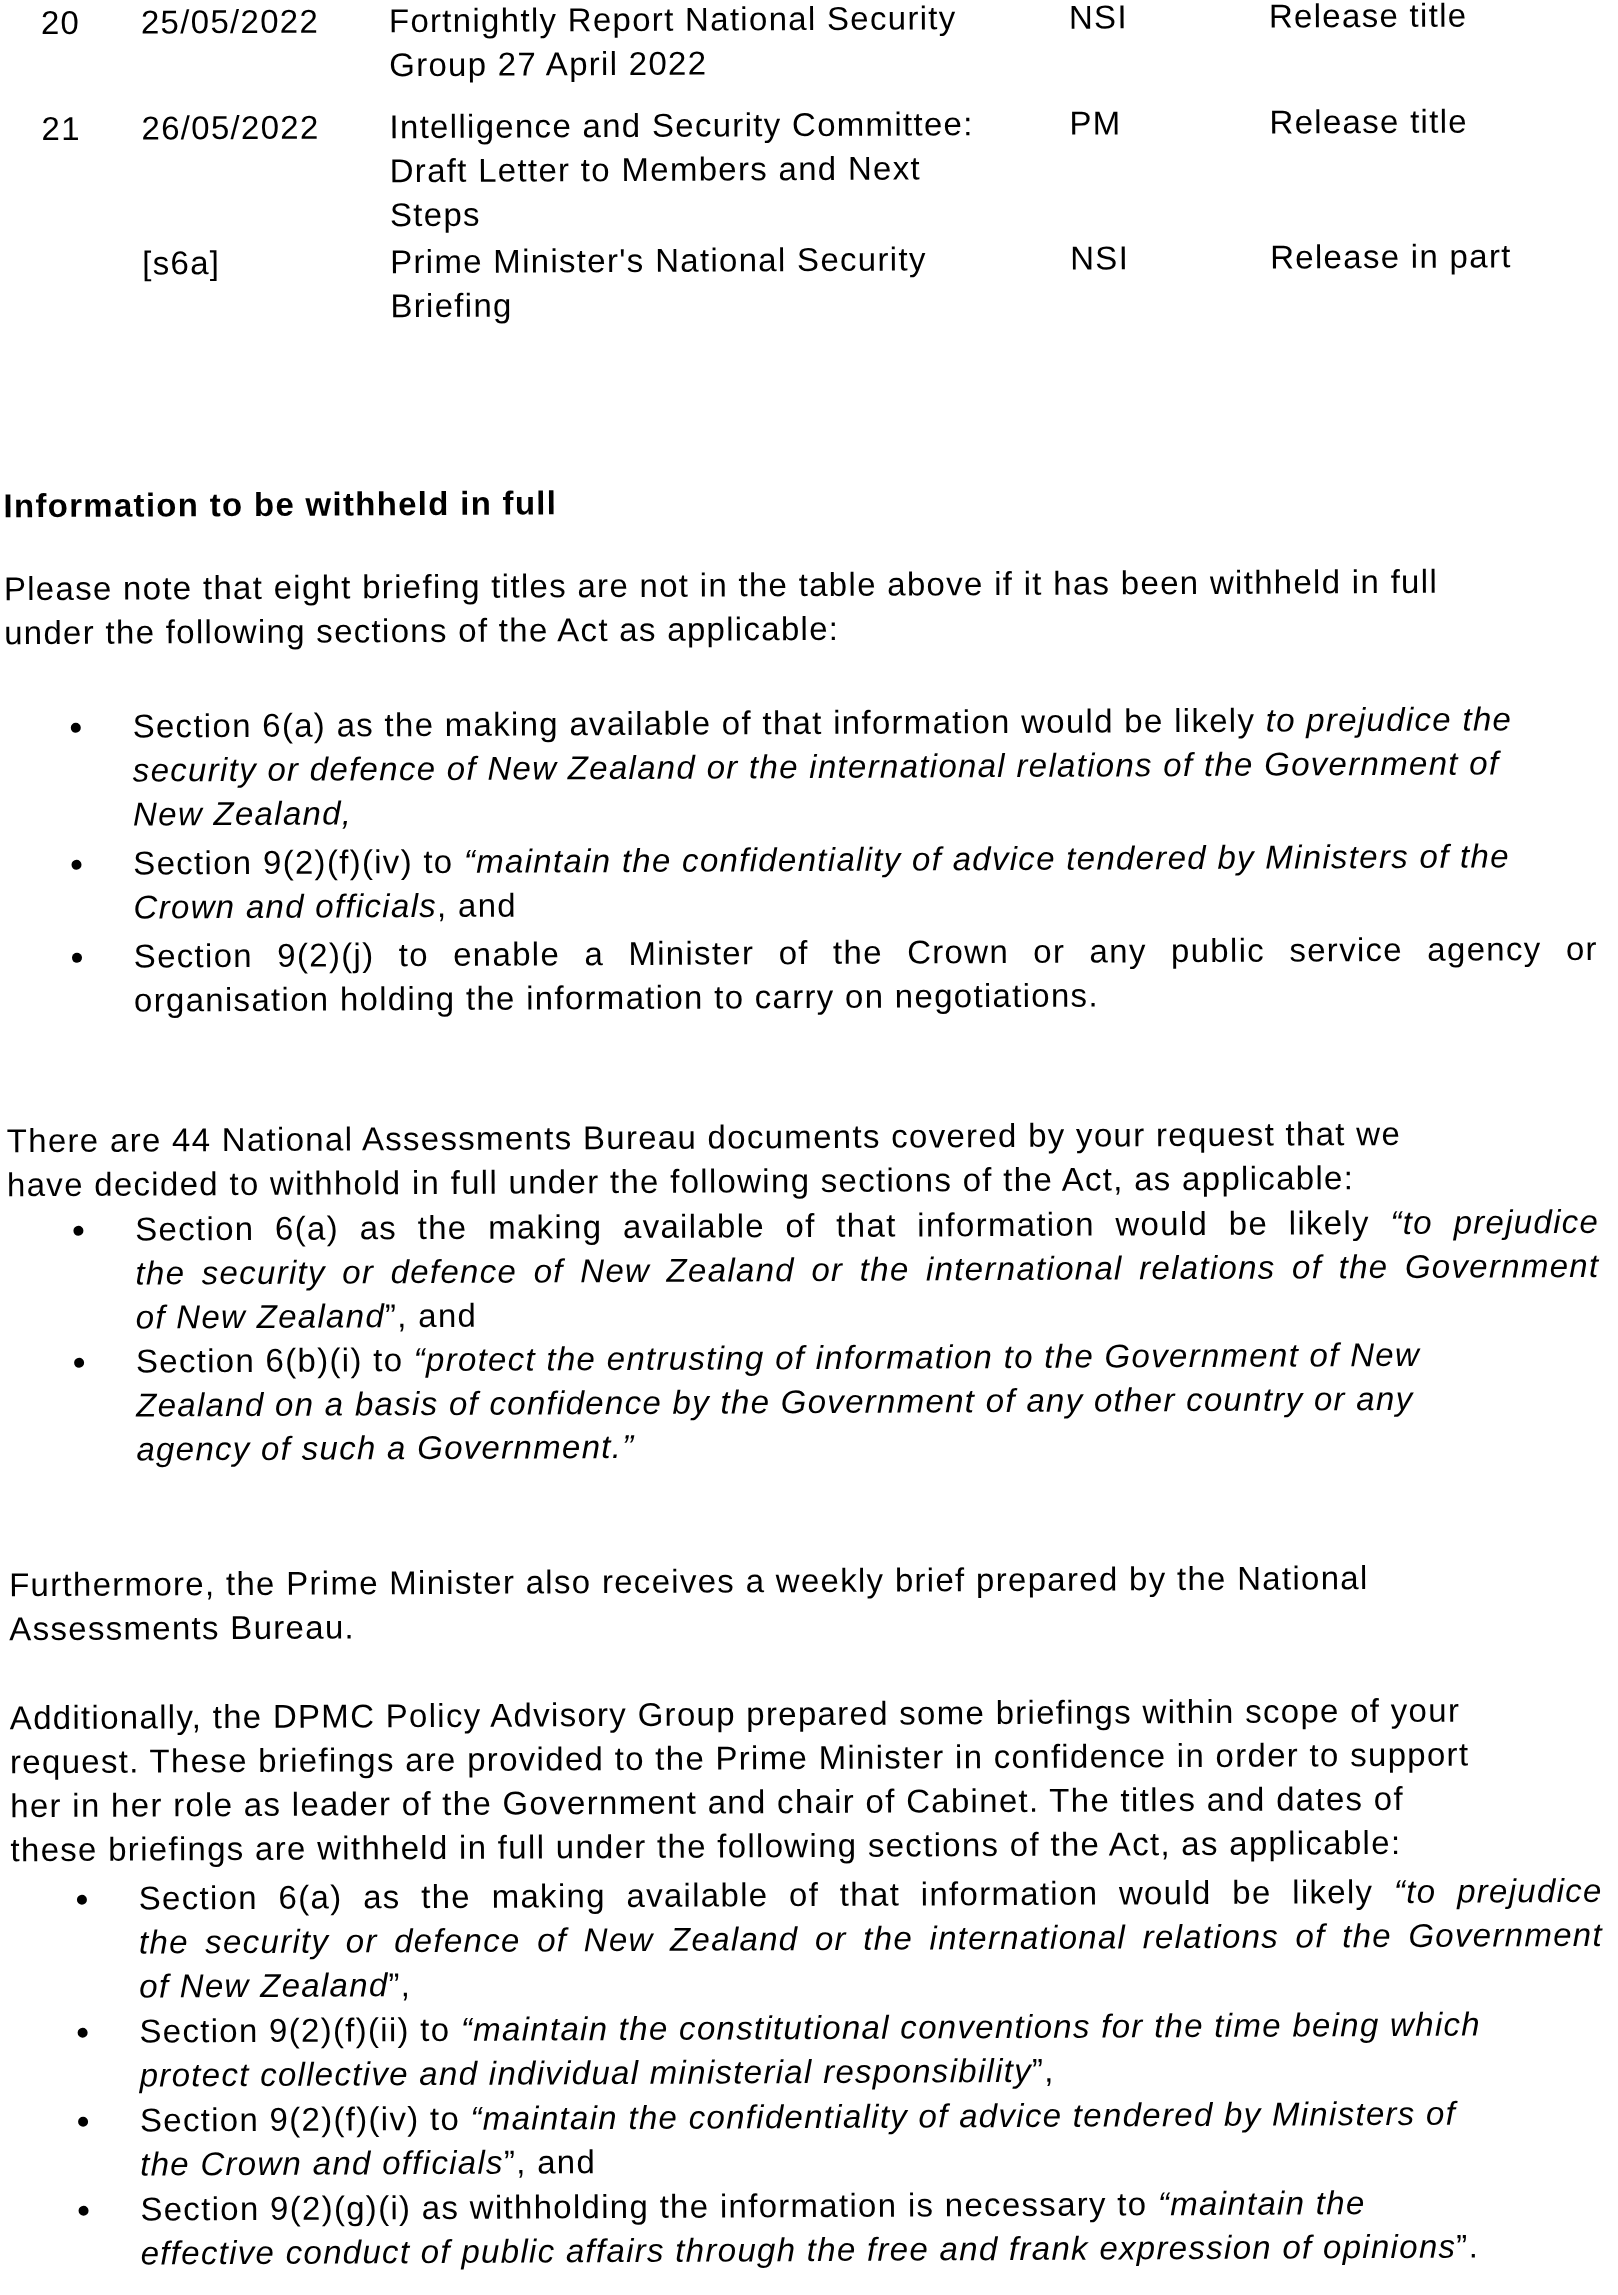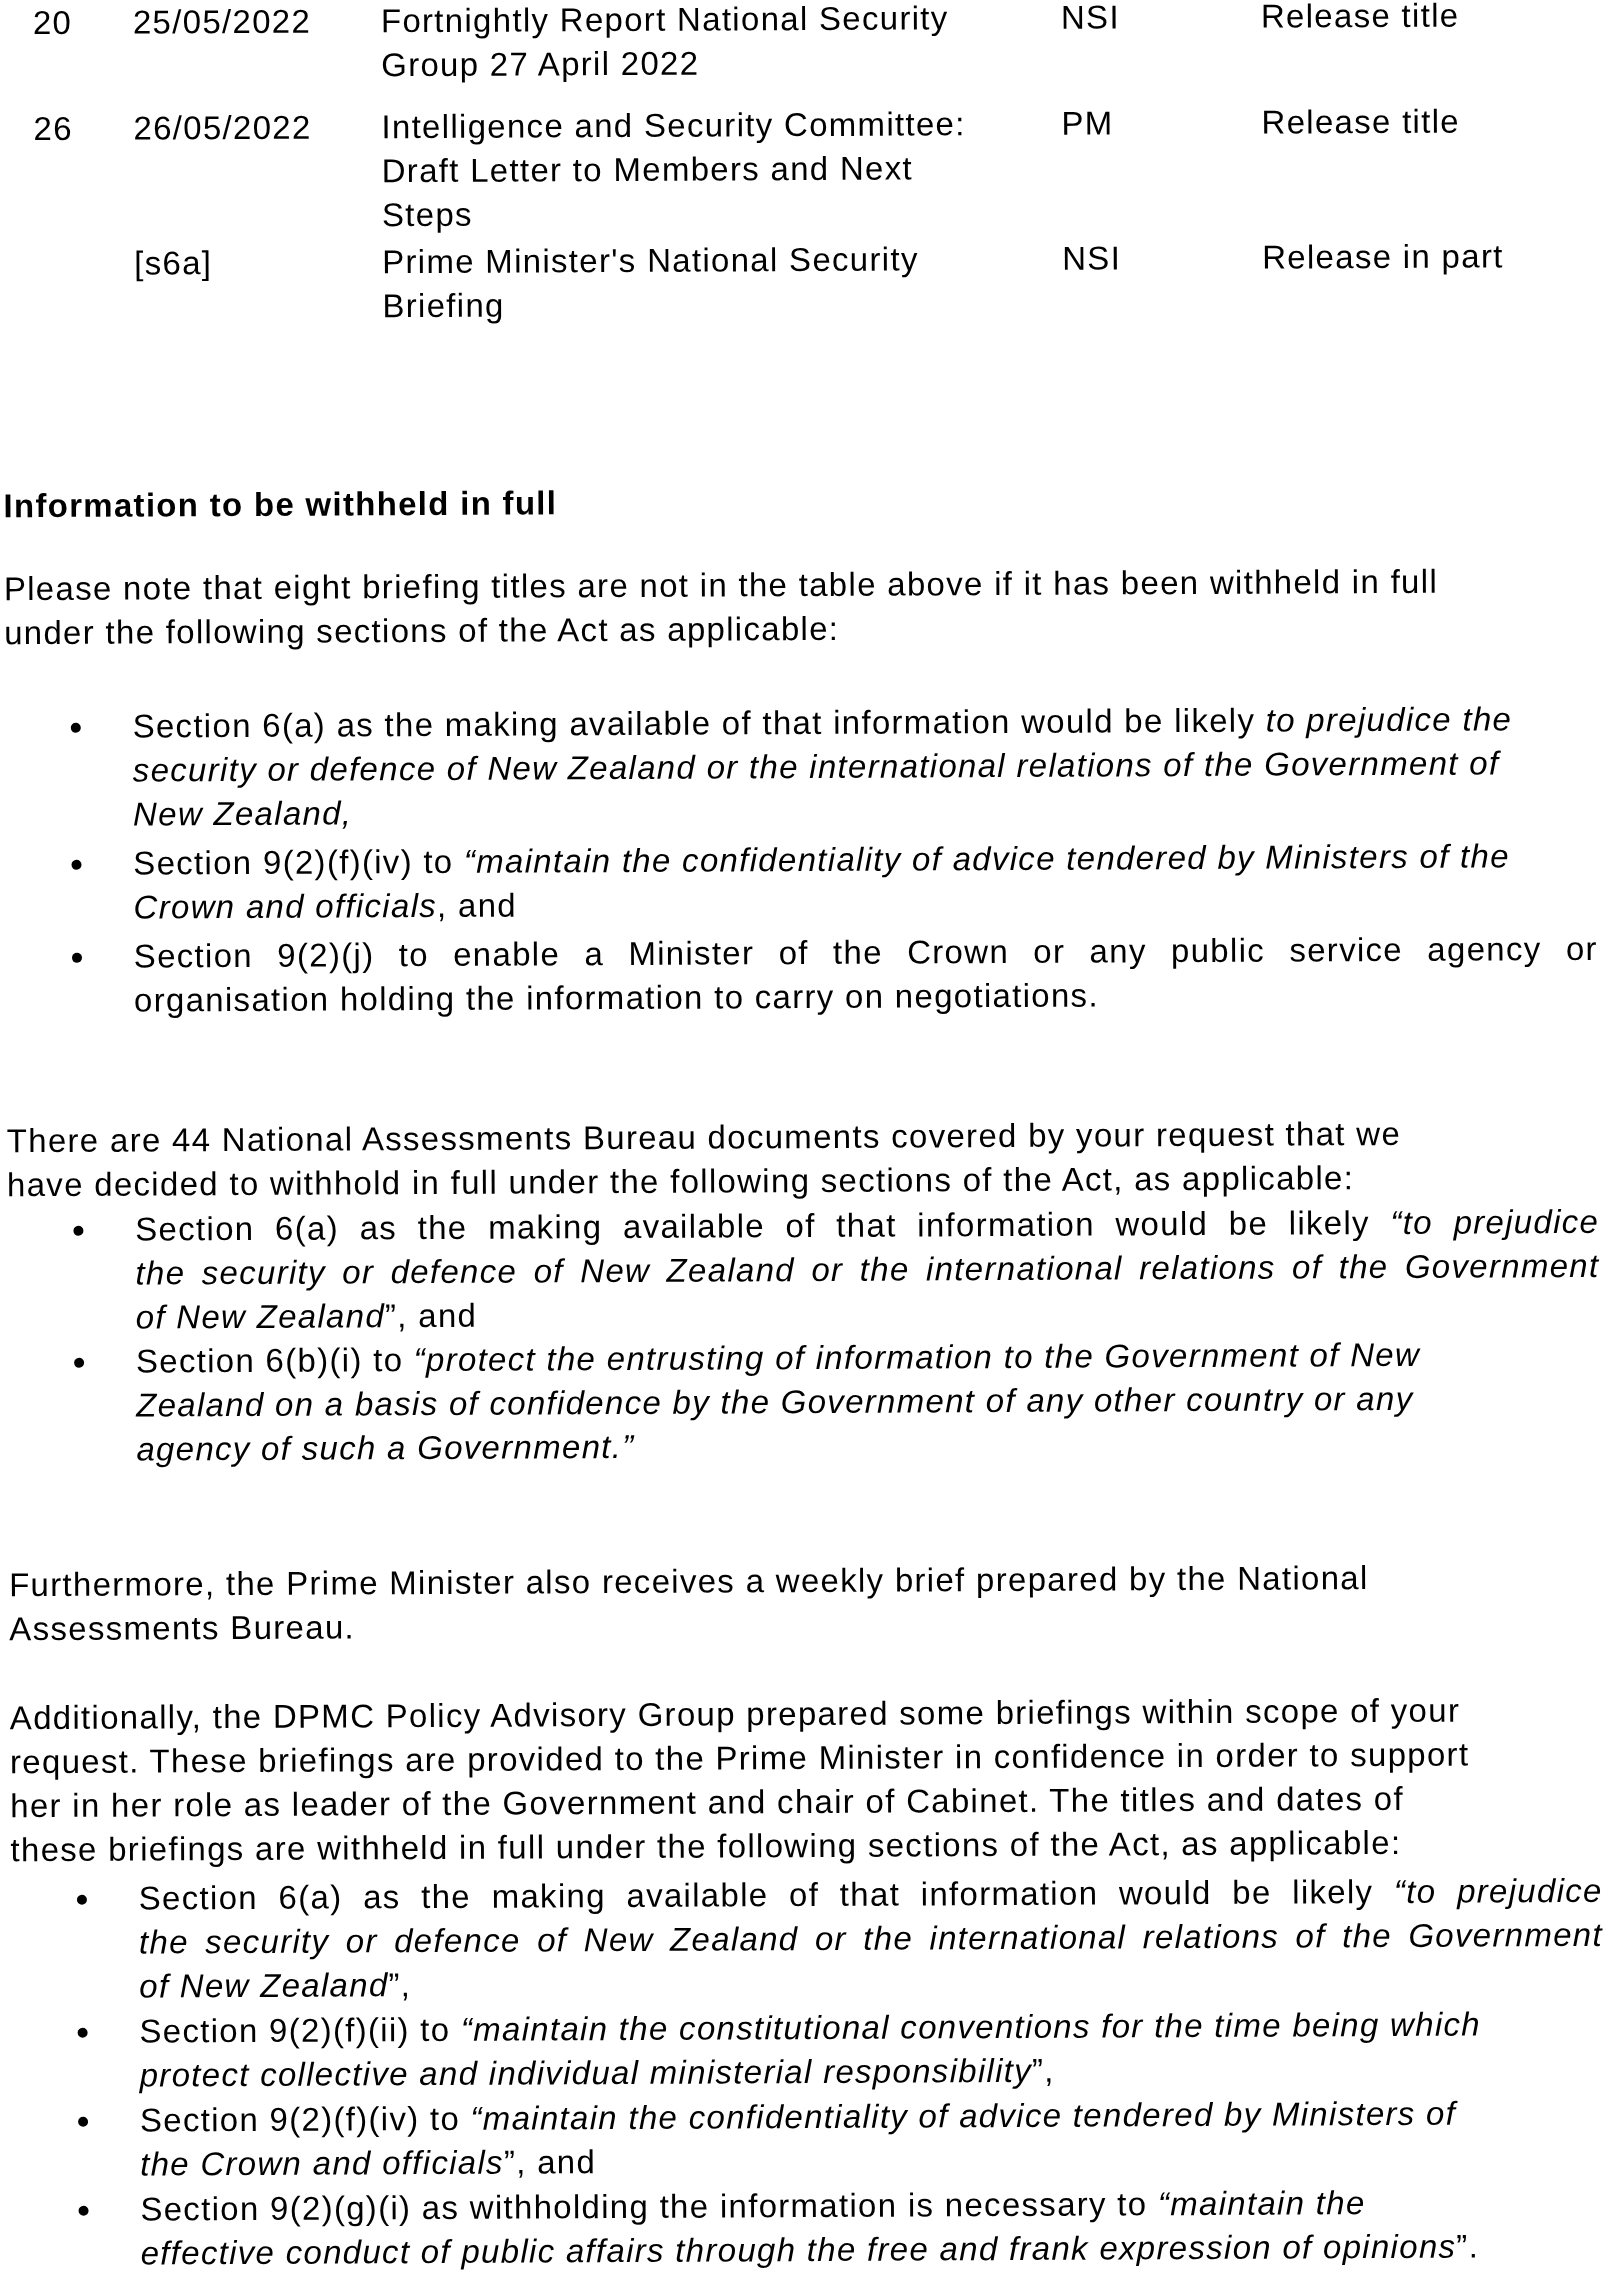--- a/index.html
+++ b/index.html
@@ -32,21 +32,21 @@
     text-align: justify;
     text-align-last: justify;
   }
   i { font-style: italic; }
 
   
   .release-table { margin-top: -3.4px; }
   .trow { display: flex; align-items: flex-start; }
   .trow:nth-child(1) { margin-bottom: 18.7px; }
   .trow:nth-child(2) { margin-bottom: 2.6px; }
-  .c-num   { width: 100px; margin-left: 32px; flex: 0 0 auto; }
+  .c-num   { width: 100px; margin-left: 40px; flex: 0 0 auto; }
   .c-date  { width: 248px; flex: 0 0 auto; }
   .c-title { width: 680px; flex: 0 0 auto; }
   .c-source{ width: 200px; flex: 0 0 auto; }
   .c-dec   { flex: 0 0 auto; }
 
   
   .heading { margin-top: 154px; font-weight: 700; }
   .para { width: 1586px; }
   .p-withheld { margin-top: 39px; }
   .p-nab      { margin-top: 96px; }
@@ -85,21 +85,21 @@
         <div class="c-num">20</div>
         <div class="c-date">25/05/2022</div>
         <div class="c-title">
           <div class="line">Fortnightly Report National Security</div>
           <div class="line">Group 27 April 2022</div>
         </div>
         <div class="c-source">NSI</div>
         <div class="c-dec">Release title</div>
       </div>
       <div class="trow">
-        <div class="c-num">26</div>
+        <div class="c-num">21</div>
         <div class="c-date">26/05/2022</div>
         <div class="c-title">
           <div class="line">Intelligence and Security Committee:</div>
           <div class="line">Draft Letter to Members and Next</div>
           <div class="line">Steps</div>
         </div>
         <div class="c-source">PM</div>
         <div class="c-dec">Release title</div>
       </div>
       <div class="trow">

